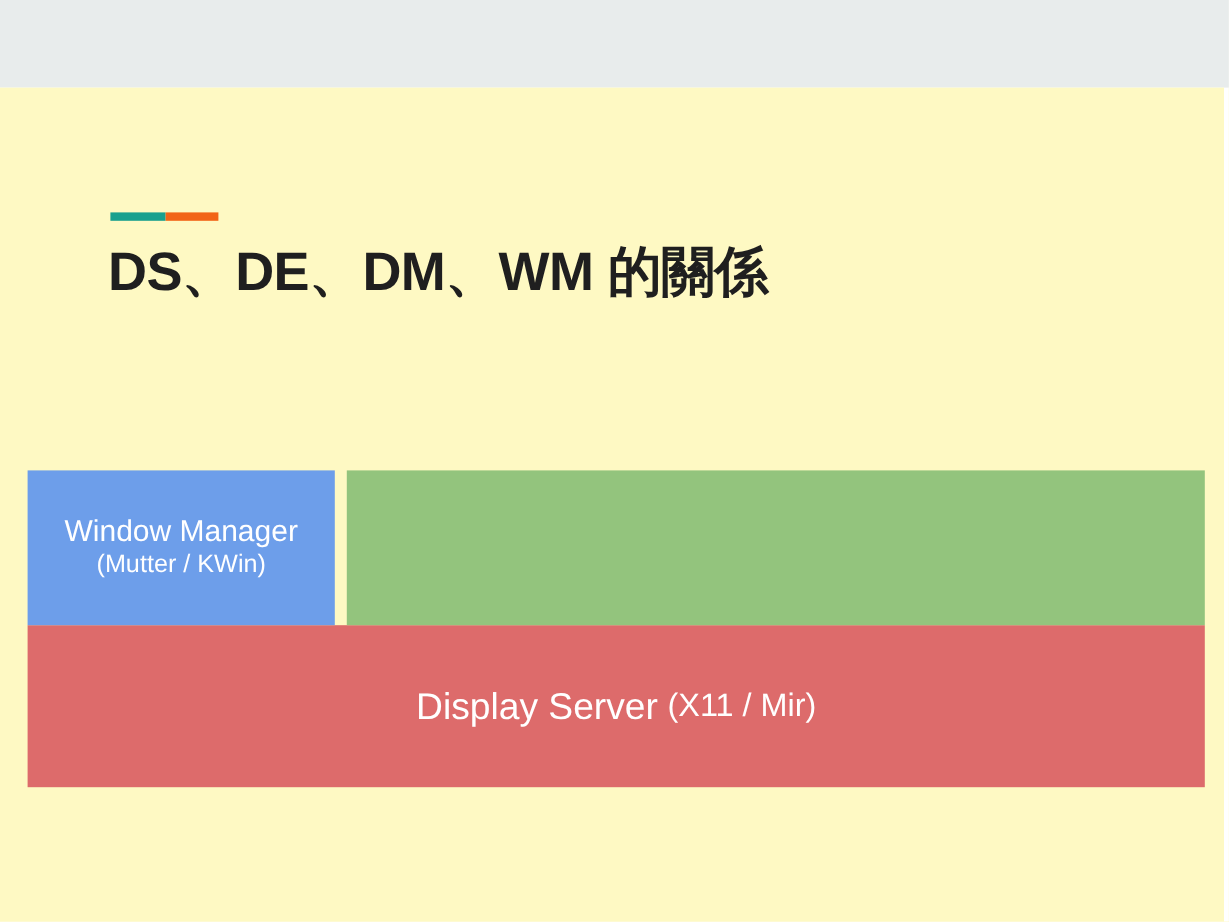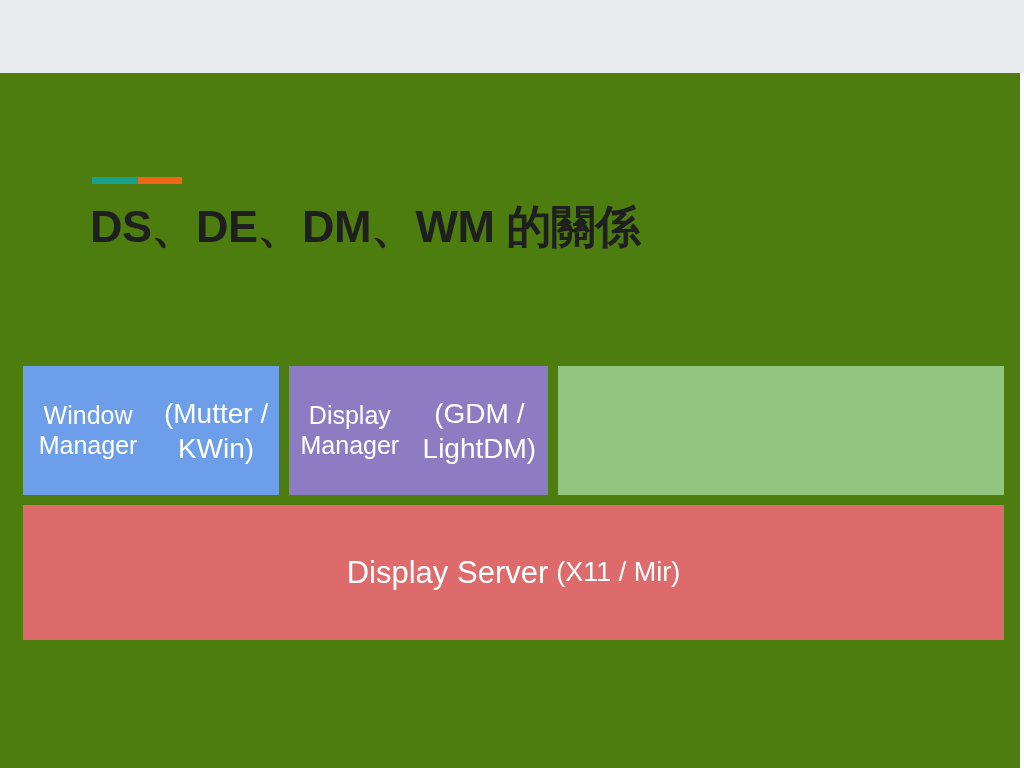--- a/index.html
+++ b/index.html
@@ -25,21 +25,21 @@
     background: #e8ecec;
   }
 
   
   .slide {
     position: absolute;
     left: 0;
     top: 73px;
     width: 1020px;
     height: 695px;
-    background: #4d7c0f;
+    background: #fef9c3;
   }
 
   
   .accent-rule {
     position: absolute;
     left: 92px;
     top: 104px;
     width: 90px;
     height: 7px;
     display: flex;
@@ -77,52 +77,52 @@
     width: 981px;
   }
   .layer-row {
     display: flex;
     align-items: stretch;
     gap: 10px;
   }
   .layer-box {
     box-sizing: border-box;
     display: flex;
-    flex-direction: row;
+    flex-direction: column;
     align-items: center;
     justify-content: center;
     color: #ffffff;
     text-align: center;
     height: 129px;
+    margin-top: 26px;
   }
   .box-wm {
     width: 256px;
     background: #6d9eea;
   }
   .box-dm {
     width: 259px;
     background: #8e7cc3;
   }
   .box-de {
     flex: 1 1 auto;
     background: #93c47d;
   }
   .box-title {
     font-size: 25px;
     line-height: 1.18;
     font-weight: normal;
   }
   .box-sub {
-    font-size: 28px;
+    font-size: 21px;
     line-height: 1.25;
     font-weight: normal;
   }
 
   .server-row {
-    margin-top: 10px;
   }
   .box-ds {
     box-sizing: border-box;
     width: 981px;
     height: 135px;
     background: #dd6b6b;
     display: flex;
     align-items: center;
     justify-content: center;
     color: #ffffff;
@@ -154,24 +154,20 @@
 
   <div class="diagram">
 
     <div class="layer-row">
 
       <div class="layer-box box-wm">
         <div class="box-title">Window Manager</div>
         <div class="box-sub">(Mutter / KWin)</div>
       </div>
 
-      <div class="layer-box box-dm">
-        <div class="box-title">Display Manager</div>
-        <div class="box-sub">(GDM / LightDM)</div>
-      </div>
 
       <div class="layer-box box-de">
       </div>
 
     </div>
 
     <div class="server-row">
       <div class="box-ds">
         <span class="ds-main">Display Server</span>
         <span class="ds-sub">(X11 / Mir)</span>

